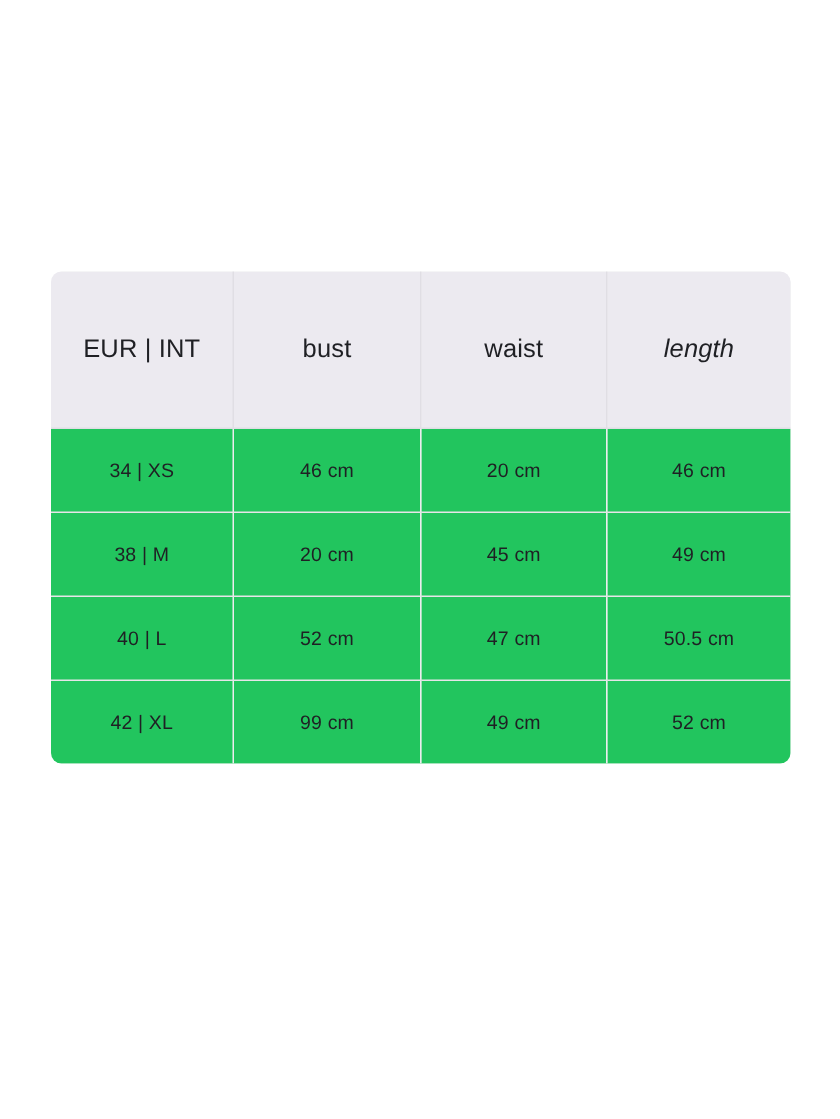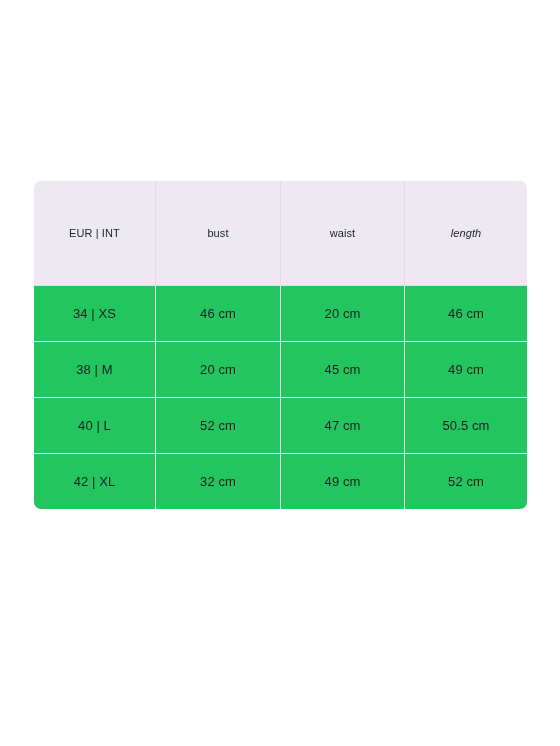--- a/index.html
+++ b/index.html
@@ -45,21 +45,21 @@
   table.size-table col.c2 { width: 124px; }
   table.size-table col.c3 { width: 123px; }
 
   thead tr.head-row {
     background: #eceaf0;
   }
 
   thead th {
     height: 104px;
     padding: 0 6px;
-    font-size: 11px;
+    font-size: 17px;
     font-weight: 400;
     color: #1f2024;
     text-align: center;
     vertical-align: middle;
     border-right: 1px solid #e0dee4;
     border-bottom: 1px solid #e0dee4;
     letter-spacing: 0.1px;
   }
   thead th:last-child { border-right: none; font-style: italic; }
 
@@ -114,21 +114,21 @@
           <td>49 cm</td>
         </tr>
         <tr>
           <td>40 | L</td>
           <td>52 cm</td>
           <td>47 cm</td>
           <td>50.5 cm</td>
         </tr>
         <tr>
           <td>42 | XL</td>
-          <td>32 cm</td>
+          <td>99 cm</td>
           <td>49 cm</td>
           <td>52 cm</td>
         </tr>
       </tbody>
     </table>
   </div>
 
 </div>
 
 </body></html>

